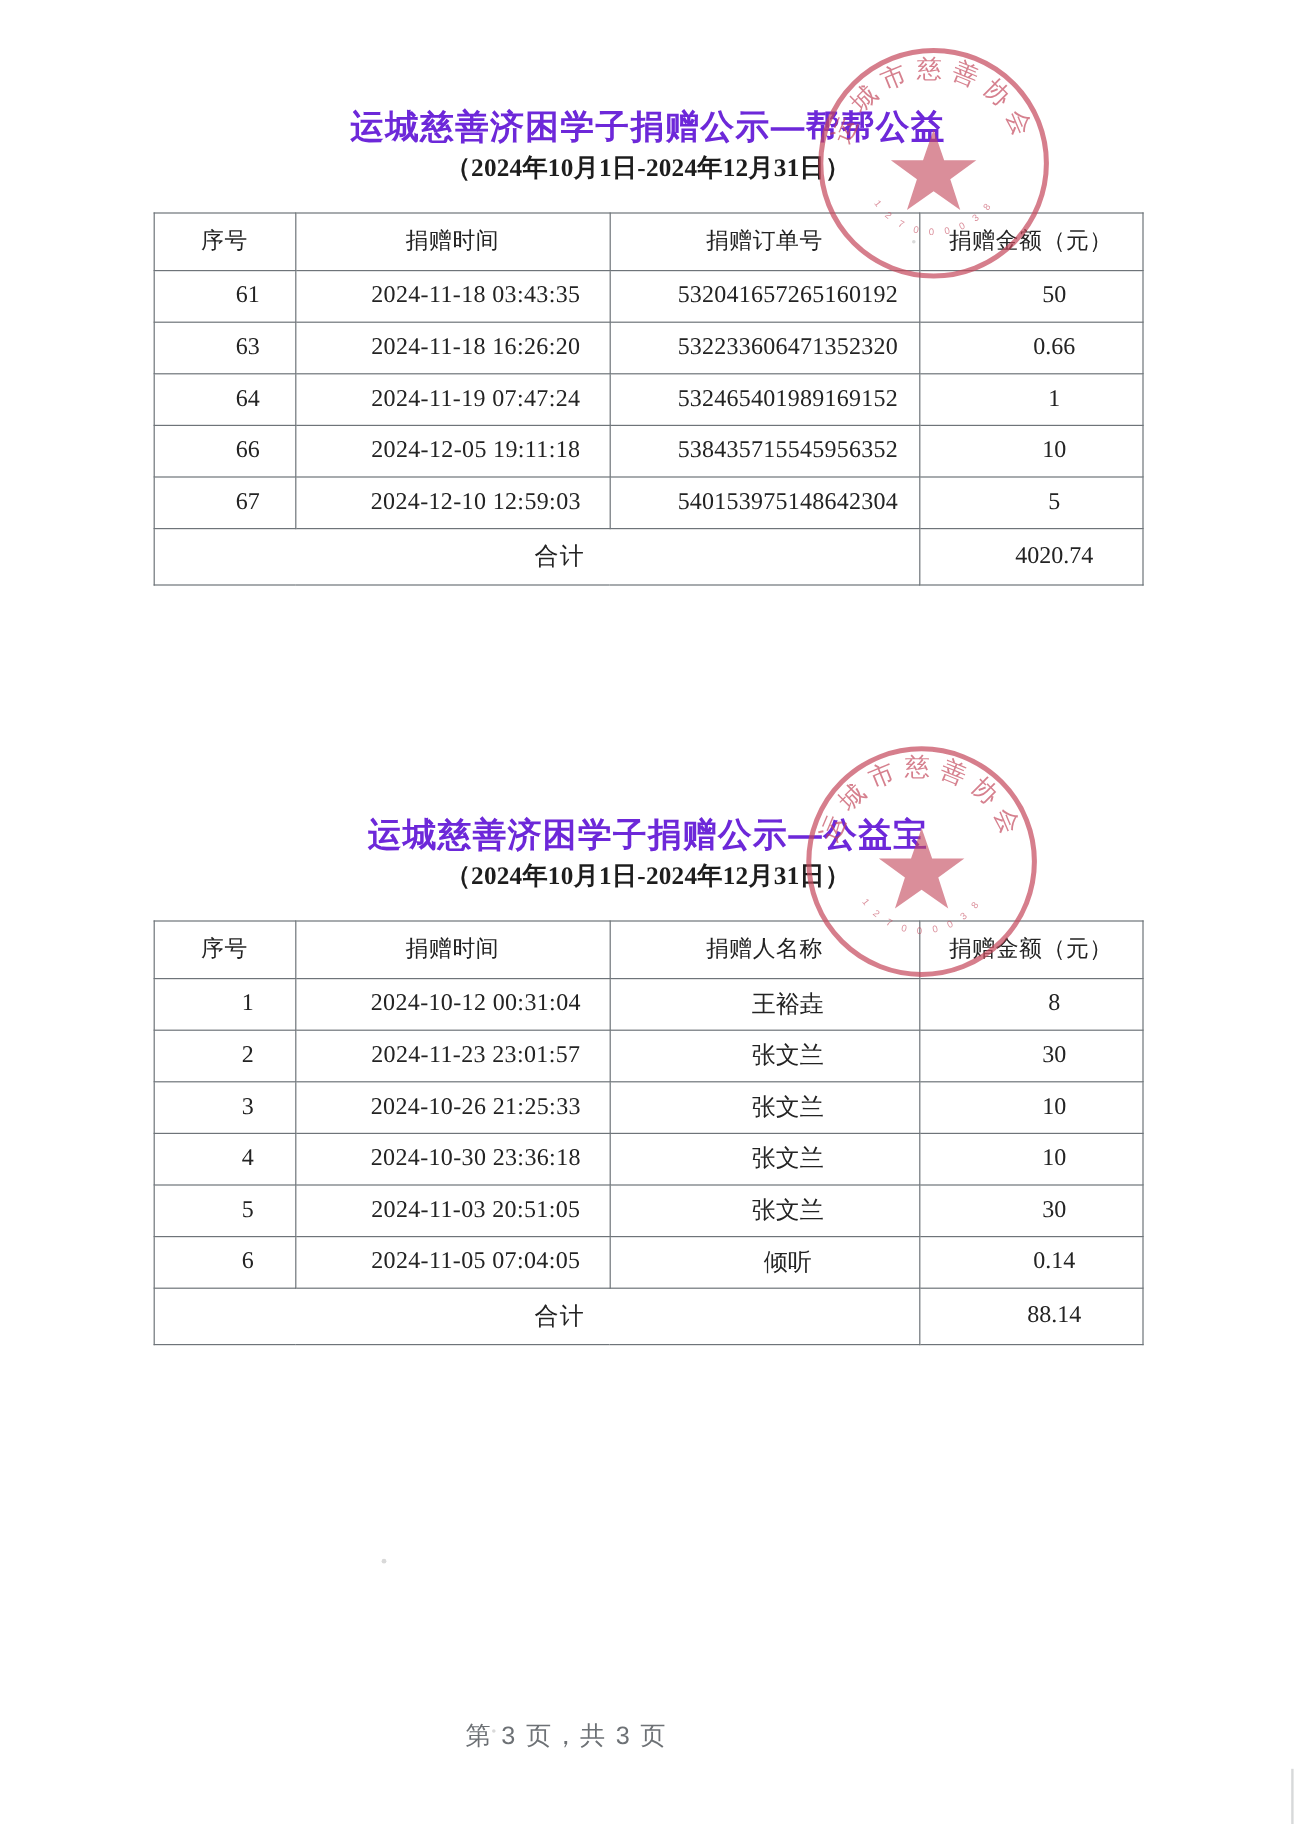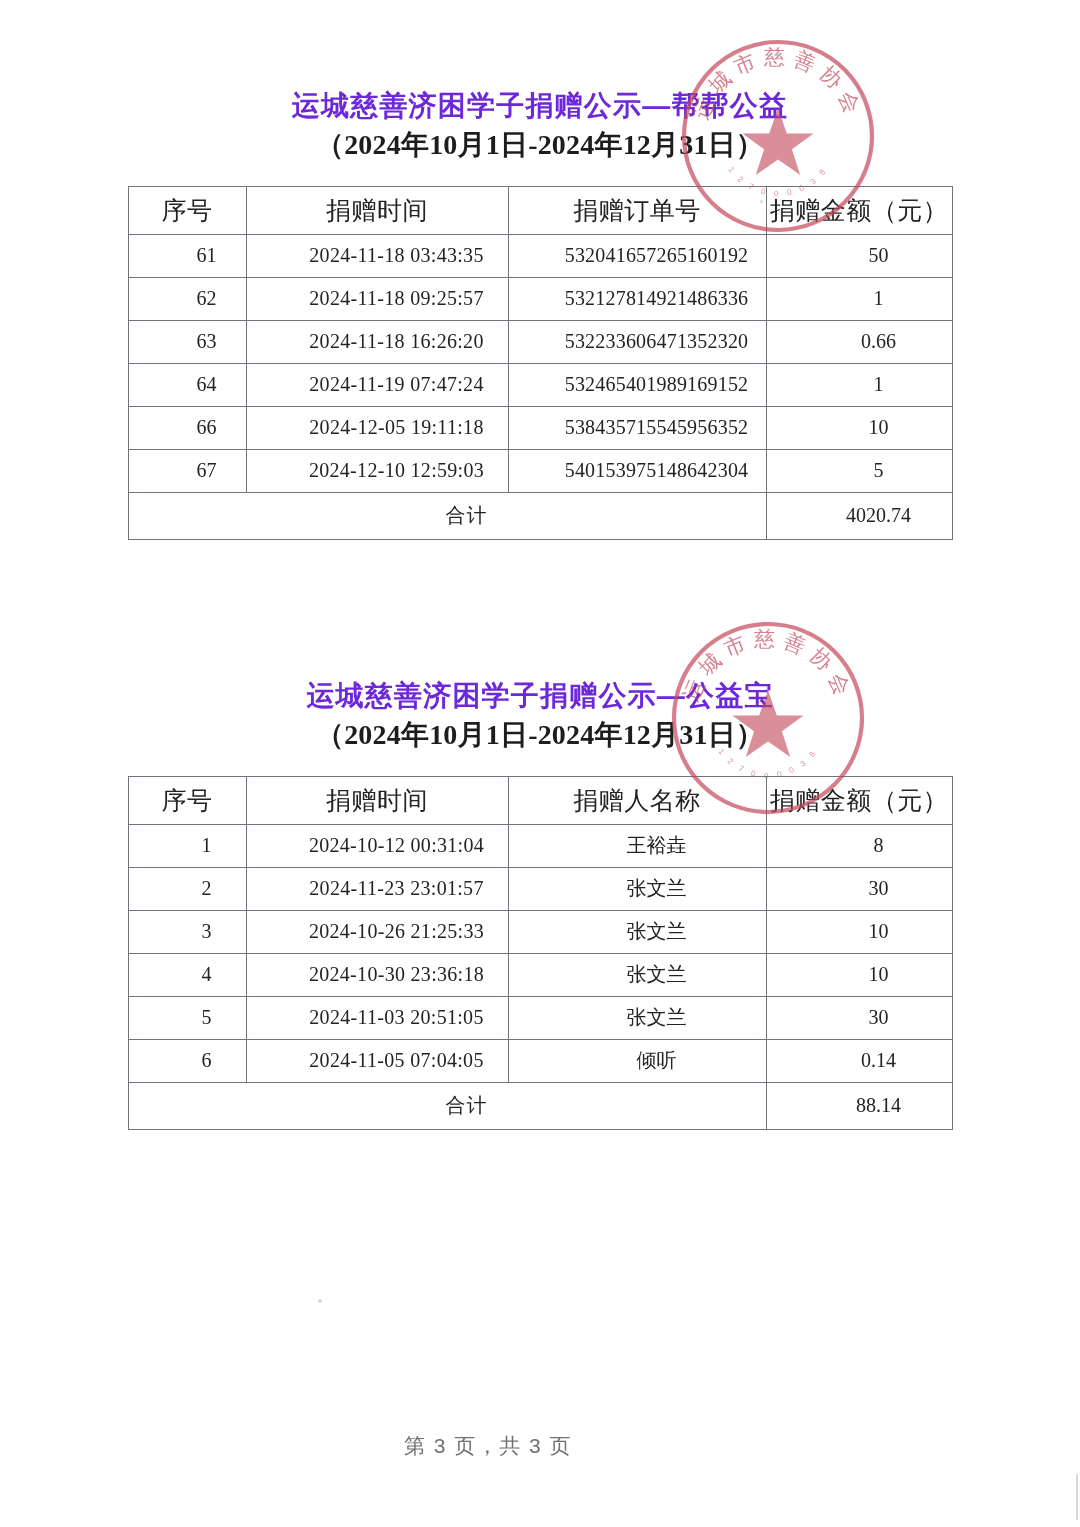--- a/index.html
+++ b/index.html
@@ -35,21 +35,21 @@
     z-index: 3;
   }
   .title-line-1 {
     font-size: 28px;
     letter-spacing: 1.2px;
     font-weight: 600;
     font-family: "Liberation Sans", "DejaVu Sans", sans-serif;
     color: #6d28d9;
   }
   .title-line-2 {
-    font-size: 28px;
+    font-size: 21px;
     letter-spacing: 0.2px;
     font-weight: 600;
     font-family: "Liberation Serif", "DejaVu Serif", serif;
     color: #1d1d1d;
     margin-top: 3px;
   }
 
   
   .donation-table {
     border-collapse: collapse;
@@ -64,21 +64,21 @@
   .donation-table td {
     border: 1px solid #6e7479;
     text-align: center;
     vertical-align: middle;
     font-weight: normal;
     color: #232323;
     background: transparent;
   }
   .donation-table th {
     height: 45px;
-    font-size: 25px;
+    font-size: 19px;
     font-family: Liberation Serif, serif;
     letter-spacing: 0.5px;
   }
   .donation-table td {
     height: 40px;
     font-size: 20px;
     padding-left: 40px;
   }
   .col-seq   { width: 118px; }
   .col-time  { width: 262px; }
@@ -107,21 +107,21 @@
     pointer-events: none;
     opacity: 0.86;
   }
   #seal-1 { left: 678px; top: 36px; }
   #seal-2 { left: 668px; top: 618px; }
 
   
   .page-footer {
     position: absolute;
     top: 1432px;
-    left: 16px;
+    left: 0;
     width: 944px;
     text-align: center;
     font-size: 21px;
     color: #6d7175;
     font-family: "Liberation Sans", "DejaVu Sans", sans-serif;
     letter-spacing: 1.5px;
   }
 
   .watermark {
     position: absolute;
@@ -183,26 +183,20 @@
           <th>捐赠订单号</th>
           <th>捐赠金额（元）</th>
         </tr>
       </thead>
       <tbody>
         <tr>
           <td class="cell-seq">61</td>
           <td class="cell-time">2024-11-18  03:43:35</td>
           <td class="cell-order">532041657265160192</td>
           <td class="cell-amt">50</td>
-        </tr>
-        <tr>
-          <td class="cell-seq">62</td>
-          <td class="cell-time">2024-11-18  09:25:57</td>
-          <td class="cell-order">532127814921486336</td>
-          <td class="cell-amt">1</td>
         </tr>
         <tr>
           <td class="cell-seq">63</td>
           <td class="cell-time">2024-11-18  16:26:20</td>
           <td class="cell-order">532233606471352320</td>
           <td class="cell-amt">0.66</td>
         </tr>
         <tr>
           <td class="cell-seq">64</td>
           <td class="cell-time">2024-11-19  07:47:24</td>

